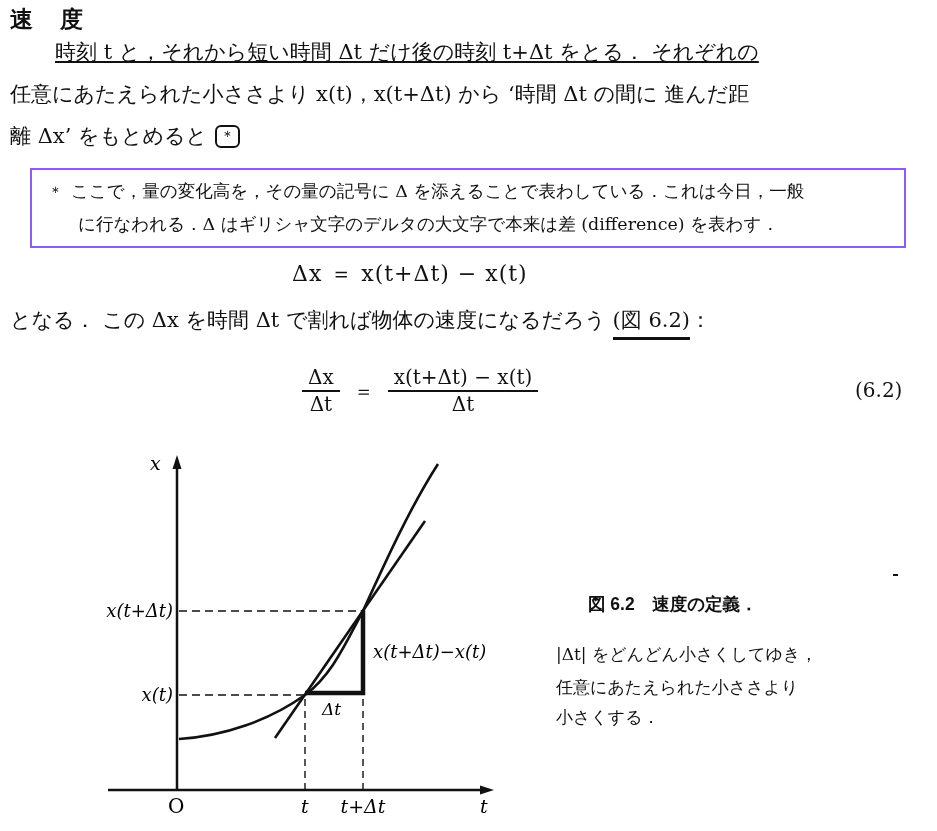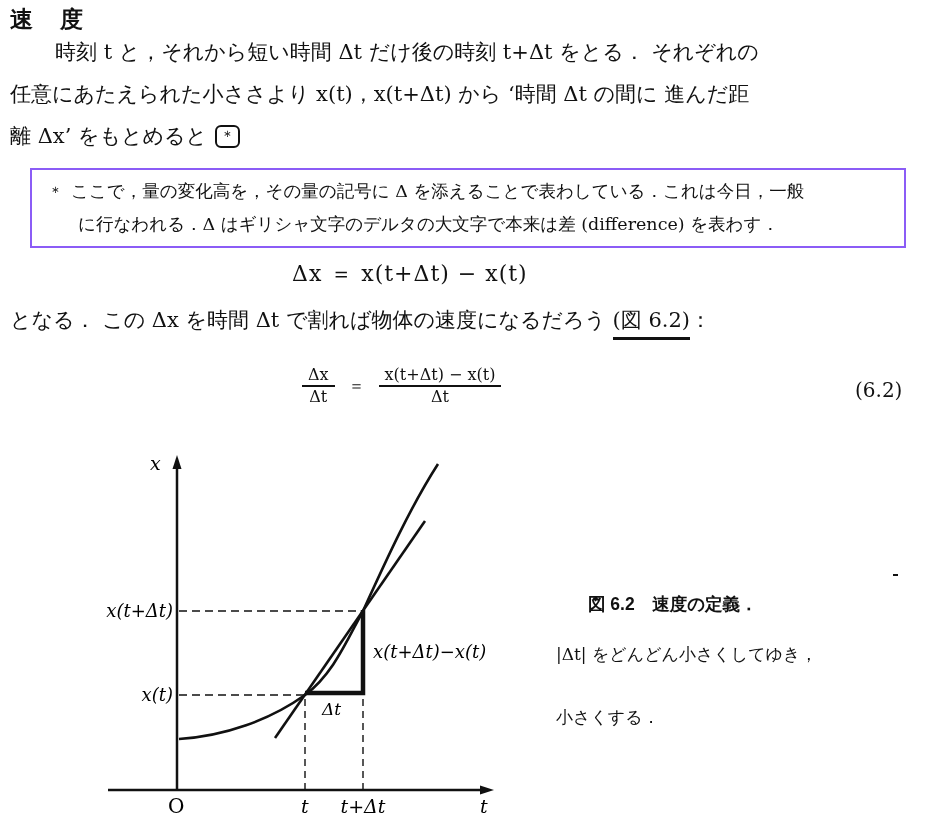--- a/index.html
+++ b/index.html
@@ -23,41 +23,41 @@
     border:2px solid #8b5cf6;font-size:17.5px;
   }
   .fn-line1{position:absolute;left:16px;top:9px;white-space:nowrap;}
   .fn-marker{display:inline-block;margin-right:8px;font-size:15px;}
   .fn-line2{position:absolute;left:46px;top:42px;white-space:nowrap;}
   .math{}
   .eq1{font-size:22px;letter-spacing:1px;}
   .underline-thick{
     display:inline-block;border-bottom:3px solid #111;padding-bottom:3px;
   }
-  .eq2{display:flex;align-items:center;gap:14px;font-size:16px;}
+  .eq2{display:flex;align-items:center;gap:14px;font-size:20px;}
   .frac{display:inline-flex;flex-direction:column;align-items:center;line-height:1.15;}
   .frac .num{padding:0 6px 1px 6px;border-bottom:2px solid #111;}
   .frac .den{padding-top:1px;}
   .eq-number{font-size:20px;}
   .caption-title{
     font-family:Liberation Sans, sans-serif;
     font-weight:bold;font-size:17.5px;
   }
   .caption-line{font-size:17px;}
   .stray{position:absolute;width:5px;height:2px;background:#111;}
   svg text{font-family:"DejaVu Serif","Liberation Serif",serif;}
 </style>
 </head>
 <body>
 
 <div class="page">
 
   <div class="abs title" style="left:10px;top:4px;">速　度</div>
 
-  <div class="abs bodyline" style="left:55px;top:38px;">時刻 t と，それから短い時間 Δt だけ後の時刻 t+Δt をとる． それぞれの</div>
+  <div class="abs bodyline" style="left:55px;top:38px;text-decoration:underline;">時刻 t と，それから短い時間 Δt だけ後の時刻 t+Δt をとる． それぞれの</div>
   <div class="abs bodyline" style="left:10px;top:80px;">任意にあたえられた小ささより x(t)，x(t+Δt) から ‘時間 Δt の間に 進んだ距</div>
   <div class="abs bodyline" style="left:10px;top:122px;">
     <span>離 Δx’ をもとめると</span><span class="marker-box">＊</span>
   </div>
 
   <div class="footnote-box">
     <div class="fn-line1">
       <span class="fn-marker">＊</span><span>ここで，量の変化高を，その量の記号に Δ を添えることで表わしている．これは今日，一般</span>
     </div>
     <div class="fn-line2">に行なわれる．Δ はギリシャ文字のデルタの大文字で本来は差 (difference) を表わす．</div>
@@ -106,17 +106,18 @@
     <text x="263" y="370" font-size="19" font-style="italic" text-anchor="middle">t+Δt</text>
     <text x="380" y="370" font-size="19" font-style="italic">t</text>
     <text x="73" y="258" font-size="18" font-style="italic" text-anchor="end">x(t)</text>
     <text x="73" y="174" font-size="18" font-style="italic" text-anchor="end">x(t+Δt)</text>
     <text x="222" y="272" font-size="17" font-style="italic">Δt</text>
     <text x="273" y="215" font-size="18" font-style="italic">x(t+Δt)−x(t)</text>
   </svg>
 
   <div class="abs caption-title" style="left:588px;top:592px;">図 6.2　速度の定義．</div>
   <div class="abs caption-line" style="left:556px;top:643px;">|Δt| をどんどん小さくしてゆき，</div>
+  <div class="abs caption-line" style="left:556px;top:676px;">任意にあたえられた小ささより</div>
   <div class="abs caption-line" style="left:556px;top:706px;">小さくする．</div>
 
   <div class="stray" style="left:893px;top:574px;"></div>
 
 </div>
 
 </body></html>

